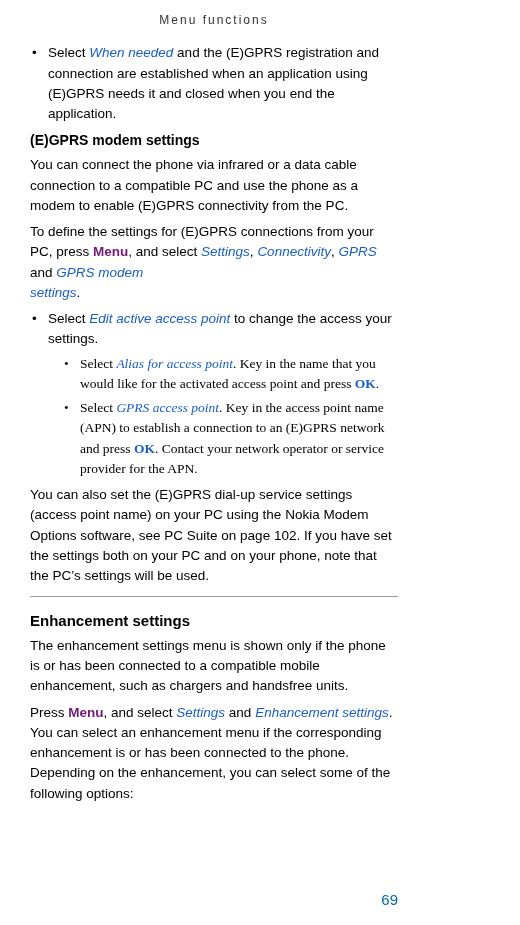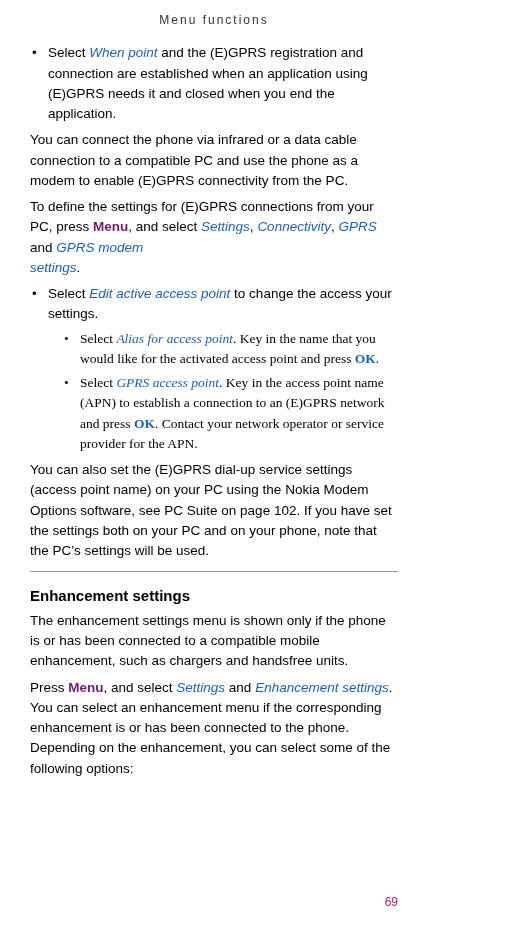--- a/index.html
+++ b/index.html
@@ -108,46 +108,49 @@
     }
 
     p {
       margin-bottom: 6px;
     }
 
     .page-number {
       position: absolute;
       bottom: 14px;
       right: 30px;
-      font-size: 12px;
-      color: #be185d;
+      font-size: 15px;
+      color: #0369a1;
     }
 
     .divider {
       border: none;
       border-top: 1px solid #999;
       margin: 10px 0 8px 0;
     }
   </style>
 </head>
 <body>
 
 <div class="page-container">
   <div class="header">
     <span>Menu functions</span>
   </div>
 
   <div class="content">
 
     <ul class="bullet-list">
       <li>
-        <span>Select </span><a class="italic-link" href="#">When point</a><span> and the (E)GPRS registration and connection are established when an application using (E)GPRS needs it and closed when you end the application.</span>
+        <span>Select </span><a class="italic-link" href="#">When needed</a><span> and the (E)GPRS registration and connection are established when an application using (E)GPRS needs it and closed when you end the application.</span>
       </li>
     </ul>
 
+    <p class="gprs-heading">
+      <span>(E)GPRS modem settings</span>
+    </p>
 
     <p>
       <span>You can connect the phone via infrared or a data cable connection to a compatible PC and use the phone as a modem to enable (E)GPRS connectivity from the PC.</span>
     </p>
 
     <p>
       <span>To define the settings for (E)GPRS connections from your PC, press </span><span class="menu-link">Menu</span><span>, and select </span><span class="italic-link"><em>Settings</em></span><span>, </span><span class="italic-link"><em>Connectivity</em></span><span>, </span><span class="italic-link"><em>GPRS</em></span><span> and </span><span class="italic-link"><em>GPRS modem<br>settings</em></span><span>.</span>
     </p>
 
     <ul class="bullet-list">

